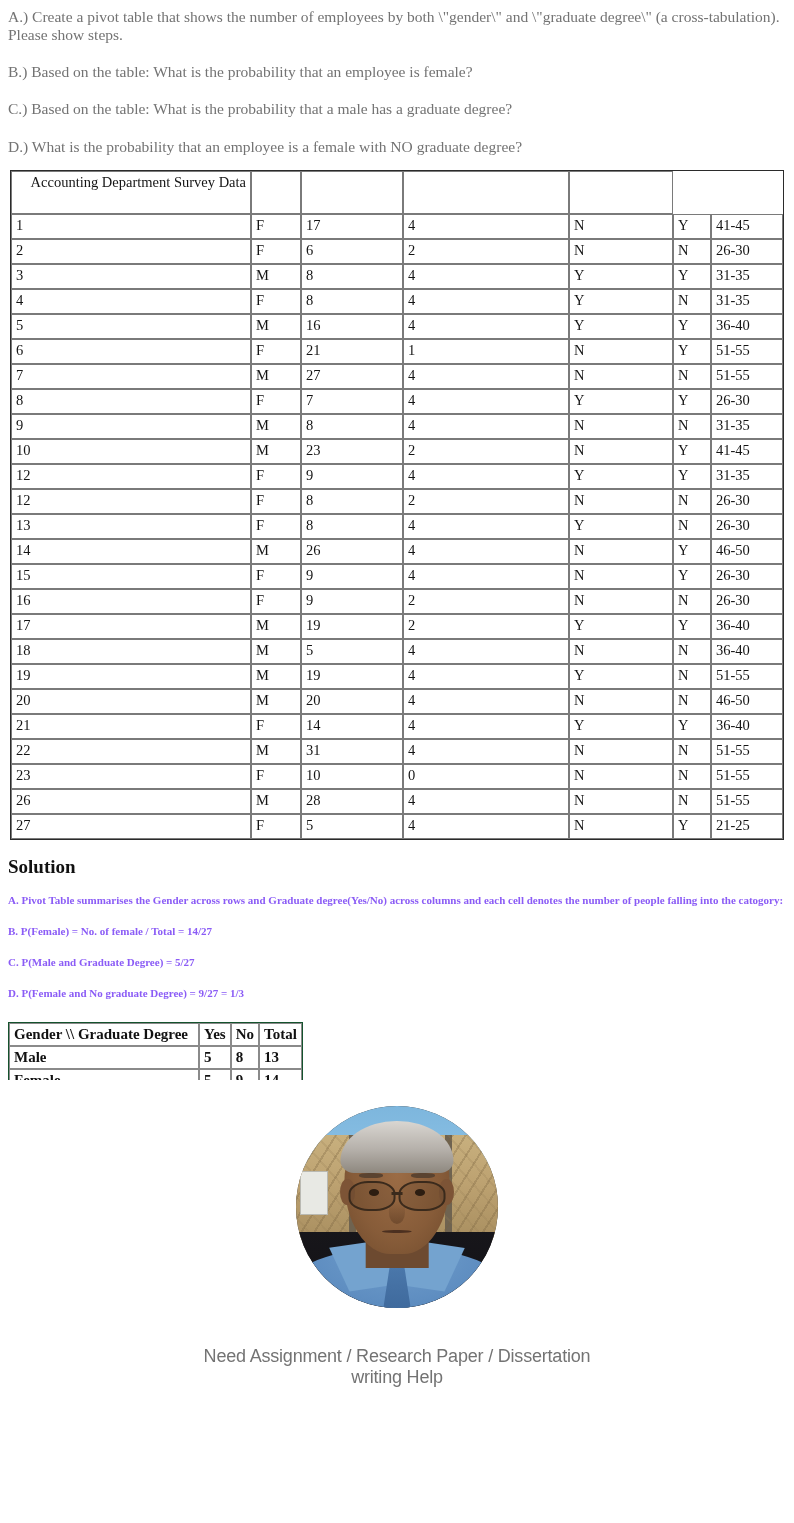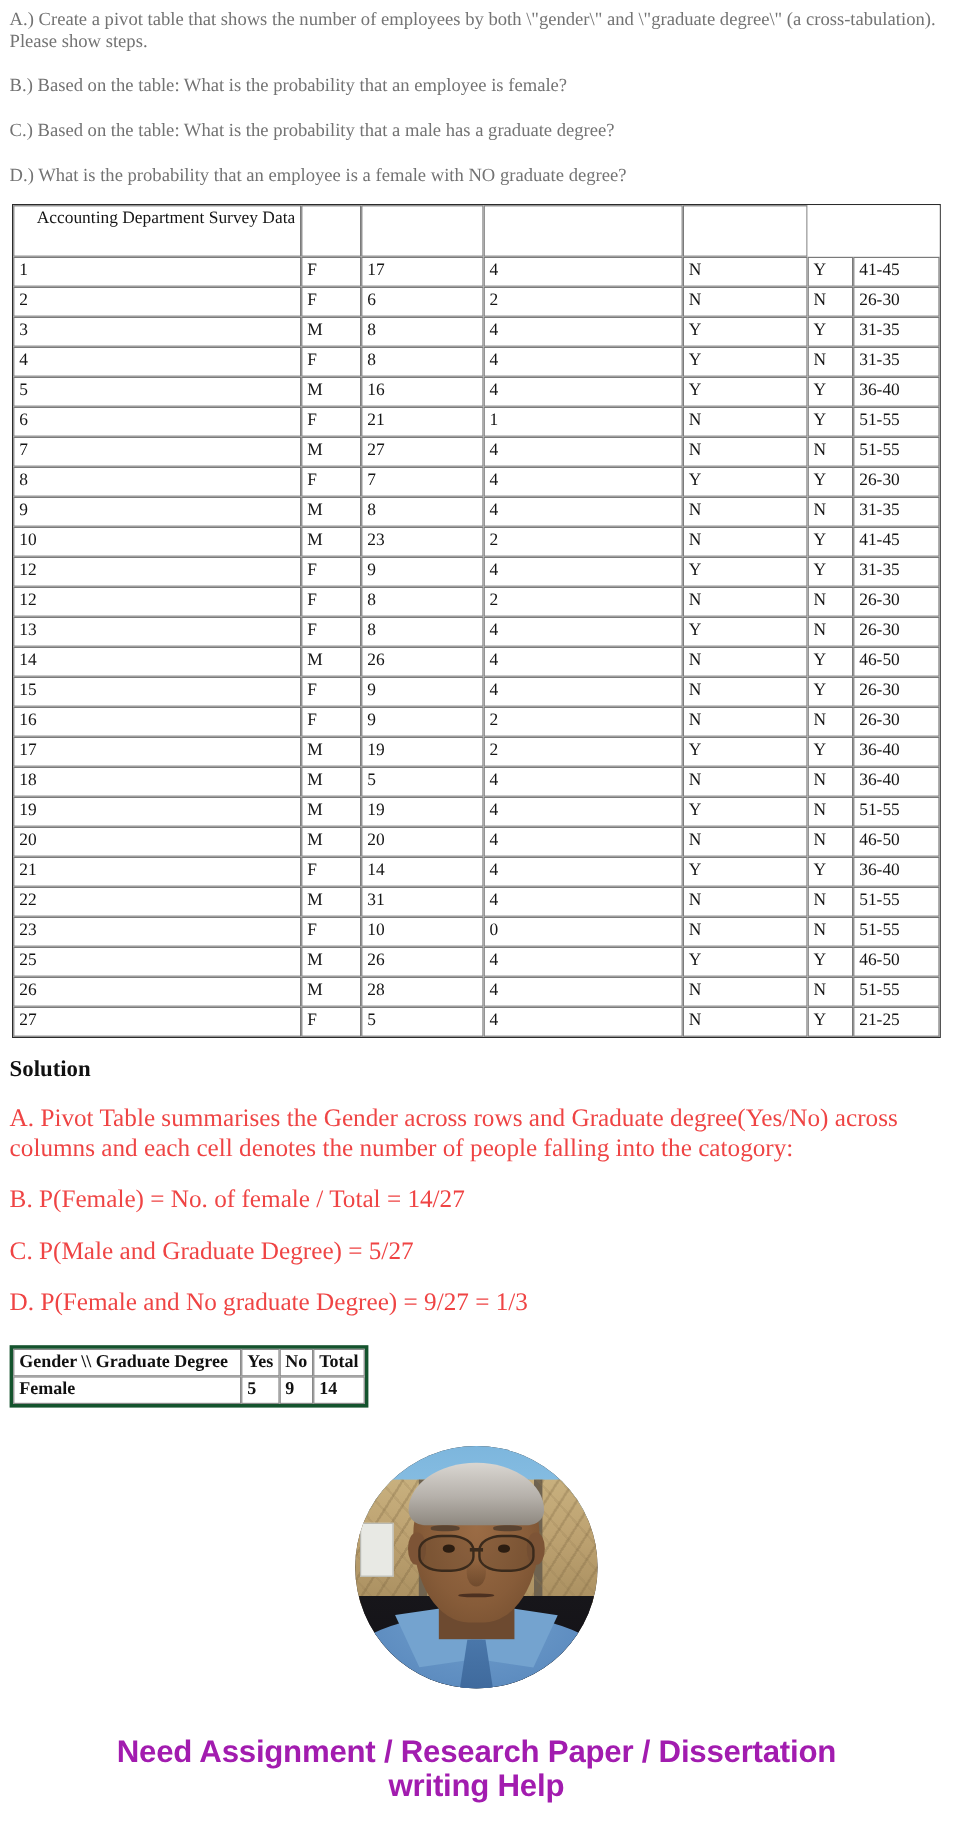--- a/index.html
+++ b/index.html
@@ -85,38 +85,38 @@
   .solution {
     padding: 16px 8px 0 8px;
   }
   .sol-title {
     font-size: 19px;
     font-weight: bold;
     margin: 0 0 16px 0;
     color: #111;
   }
   .sol-line {
-    font-size: 21px;
-    font-weight: normal;
+    font-size: 11px;
+    font-weight: bold;
     line-height: 1.2;
     margin: 0 0 18px 0;
-    color: #ef4444;
+    color: #8b5cf6;
   }
 
   
   .pivot-wrap {
     padding: 4px 8px 0 8px;
     height: 58px;
     overflow: hidden;
   }
   table.pivot {
     border-collapse: separate;
     border-spacing: 0;
     table-layout: fixed;
-    border: 3px solid #14532d;
+    border: 1px solid #14532d;
     background: #fff;
   }
   table.pivot td {
     border: 1px solid #8a8a8a;
     font-size: 15px;
     font-weight: bold;
     padding: 1px 4px 2px 4px;
     line-height: 1.2;
     color: #111;
     white-space: nowrap;
@@ -295,24 +295,24 @@
     border-radius: 40%;
   }
 
   
   .footer {
     padding: 38px 8px 18px 8px;
     text-align: center;
   }
   .footer-line {
     font-family: "Liberation Sans", "DejaVu Sans", sans-serif;
-    font-weight: bold;
-    font-size: 26px;
+    font-weight: normal;
+    font-size: 18px;
     line-height: 1.14;
-    color: #a21caf;
+    color: #737373;
     letter-spacing: -0.2px;
     margin: 0;
   }
 </style>
 </head>
 <body>
 
 <div class="questions">
   <p class="q-line">A.) Create a pivot table that shows the number of employees by both \"gender\" and \"graduate degree\" (a cross-tabulation). Please show steps.</p>
   <p class="q-line">B.) Based on the table: What is the probability that an employee is female?</p>
@@ -541,29 +541,20 @@
         <tr class="datarow">
           <td>23</td>
           <td>F</td>
           <td>10</td>
           <td>0</td>
           <td>N</td>
           <td>N</td>
           <td>51-55</td>
         </tr>
         <tr class="datarow">
-          <td>25</td>
-          <td>M</td>
-          <td>26</td>
-          <td>4</td>
-          <td>Y</td>
-          <td>Y</td>
-          <td>46-50</td>
-        </tr>
-        <tr class="datarow">
           <td>26</td>
           <td>M</td>
           <td>28</td>
           <td>4</td>
           <td>N</td>
           <td>N</td>
           <td>51-55</td>
         </tr>
         <tr class="datarow">
           <td>27</td>
@@ -594,20 +585,26 @@
         <col class="p-no">
         <col class="p-tot">
     </colgroup>
     <tbody id="pivot-body">
       <tr>
         <td>Gender \\ Graduate Degree</td>
         <td>Yes</td>
         <td>No</td>
         <td>Total</td>
       </tr>
+    <tr>
+          <td>Male</td>
+          <td>5</td>
+          <td>8</td>
+          <td>13</td>
+        </tr>
         <tr>
           <td>Female</td>
           <td>5</td>
           <td>9</td>
           <td>14</td>
         </tr>
       </tbody>
   </table>
 </div>
 

